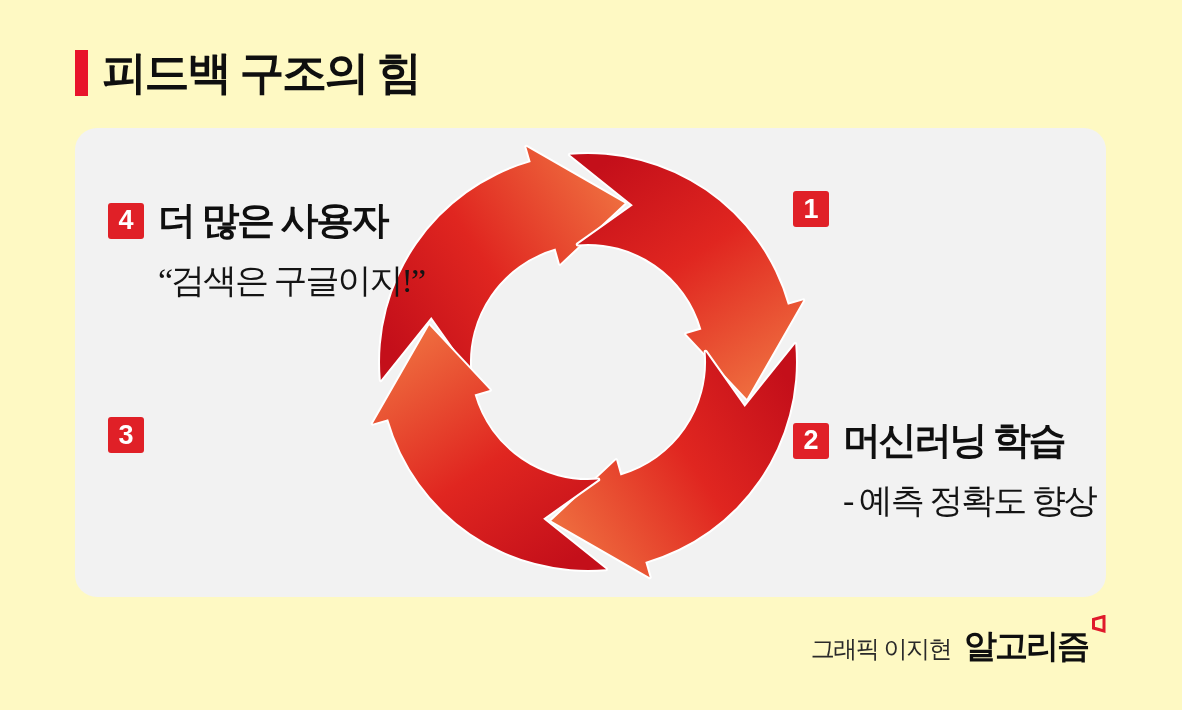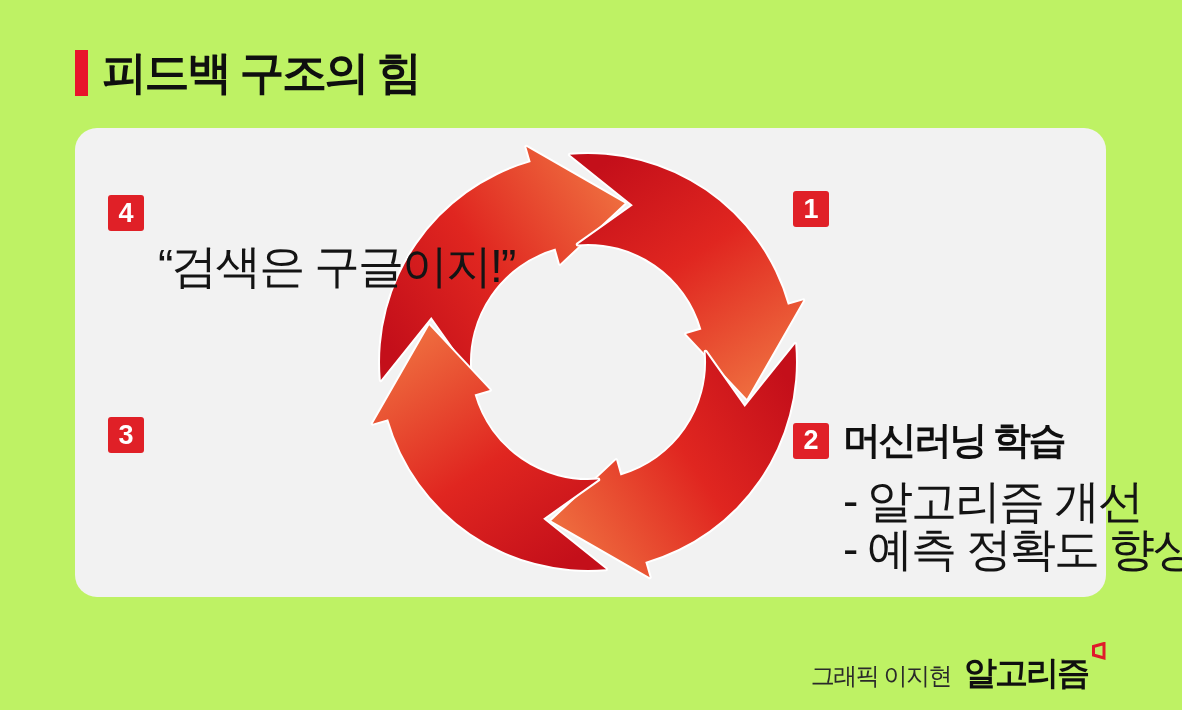--- a/index.html
+++ b/index.html
@@ -1,20 +1,20 @@
 <!DOCTYPE html>
 <html><head>
 <meta charset="utf-8">
 <style>
   * { margin:0; padding:0; box-sizing:border-box; }
   body { background:#ffffff; }
   .page {
     position:relative;
     width:1182px; height:710px;
-    background:#bef264;
+    background:#fef9c3;
     font-family:"Liberation Sans","DejaVu Sans",sans-serif;
     overflow:hidden;
     color:#111;
   }
 
   
   .title-wrap {
     position:absolute; left:75px; top:50px;
     display:flex; align-items:center; gap:14px;
   }
@@ -52,29 +52,29 @@
     font-size:27px; font-weight:700;
     display:flex; align-items:center; justify-content:center;
     border-radius:3px;
   }
   .heading {
     font-size:38px; font-weight:800;
     letter-spacing:-2.5px; white-space:nowrap; color:#0f0f0f;
   }
   .details { margin-left:50px; margin-top:11px; }
   .detail-line {
-    font-size:46px; font-weight:500;
+    font-size:34px; font-weight:500;
     letter-spacing:-2px; line-height:48px;
-    white-space:nowrap; color:#141414;
+    white-space:nowrap; color:#141414;font-family:Liberation Serif, serif;
   }
 
   
   .credit {
     position:absolute; top:624px; right:77px;
-    display:flex; align-items:baseline; gap:13px;margin-top:27px;
+    display:flex; align-items:baseline; gap:13px;
   }
   .credit-label { font-size:24px; font-weight:500; letter-spacing:-1.5px; color:#2a2a2a; }
   .brand {
     position:relative;
     font-size:33px; font-weight:900;
     letter-spacing:-2px; color:#0f0f0f;
     padding-right:17px;
   }
   .brand-mark { position:absolute; right:-2px; top:-9px; }
 </style>
@@ -111,34 +111,34 @@
       <div class="badge">1</div>
     </div>
   </div>
 
   <div class="step step--br">
     <div class="step-head">
       <div class="badge">2</div>
       <div class="heading">머신러닝 학습</div>
     </div>
     <div class="details">
-      <div class="detail-line">- 알고리즘 개선</div>
       <div class="detail-line">- 예측 정확도 향상</div>
     </div>
   </div>
 
   <div class="step step--bl">
     <div class="step-head">
       <div class="badge">3</div>
     </div>
   </div>
 
   <div class="step step--tl">
     <div class="step-head">
       <div class="badge">4</div>
+      <div class="heading">더 많은 사용자</div>
     </div>
     <div class="details">
       <div class="detail-line">“검색은 구글이지!”</div>
     </div>
   </div>
 
   <div class="credit">
     <span class="credit-label">그래픽 이지현</span>
     <span class="brand">알고리즘</span>
     <svg class="brand-mark" width="16" height="18" viewBox="0 0 16 18">

